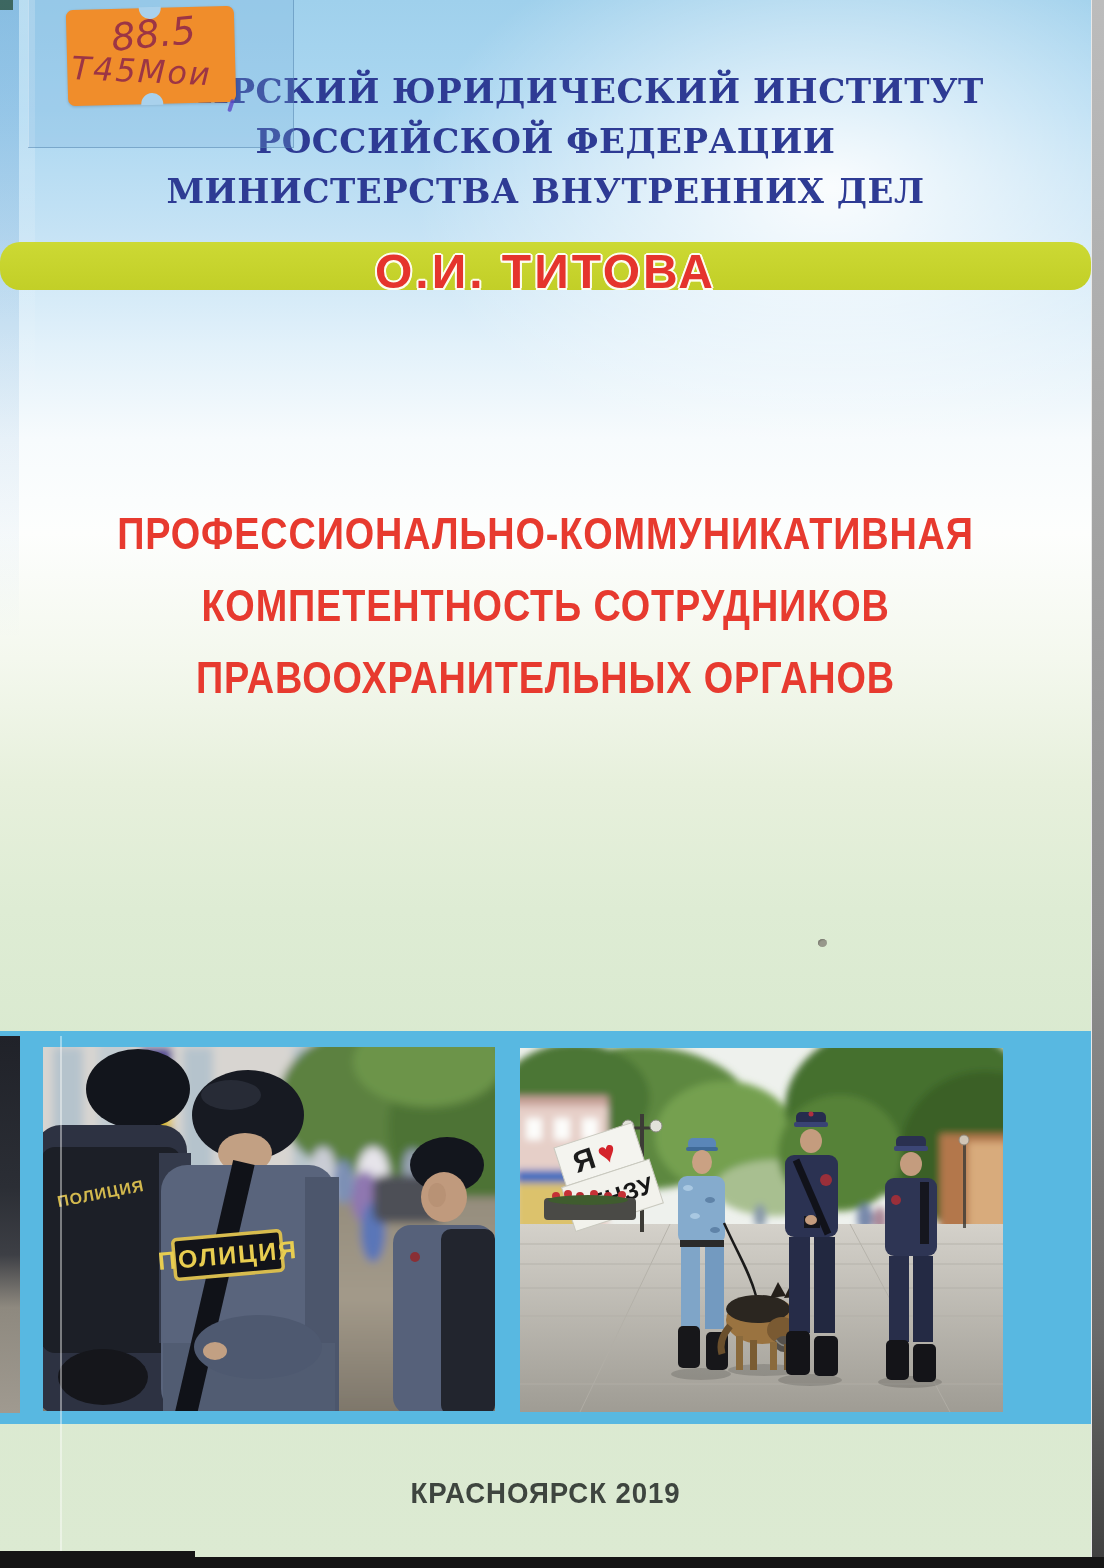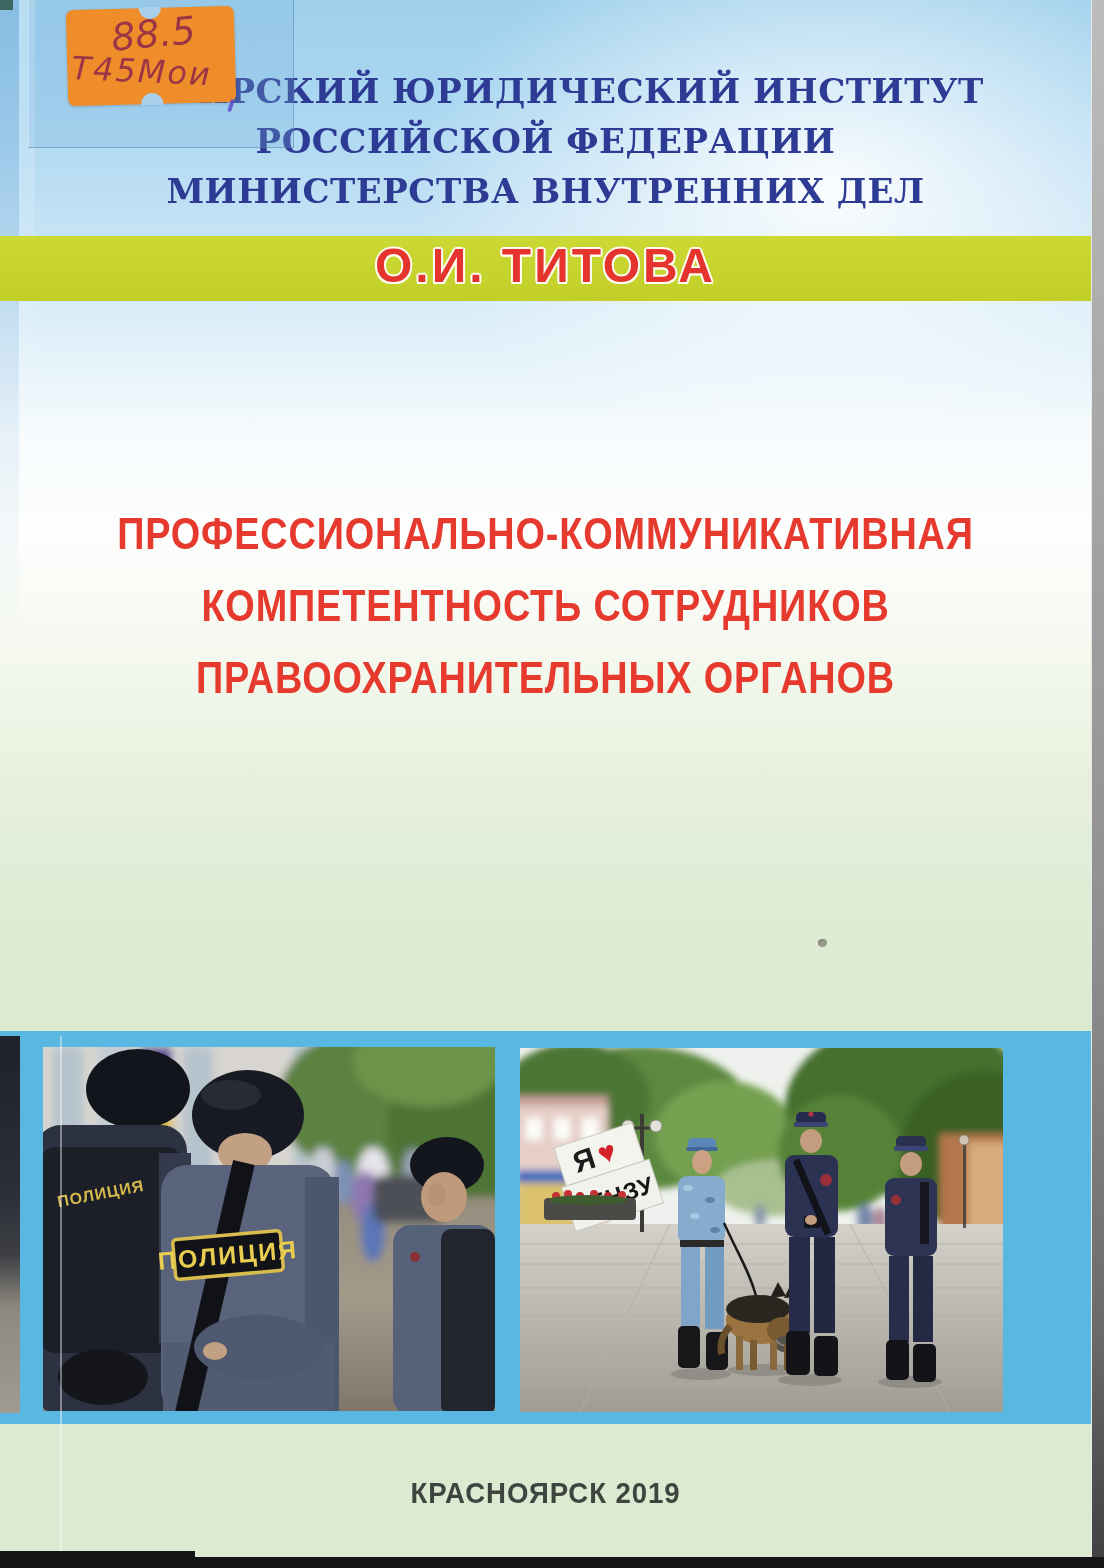--- a/index.html
+++ b/index.html
@@ -32,22 +32,22 @@
   .hand2{position:absolute;left:4px;top:48px;width:260px;
       font-family:"DejaVu Sans",sans-serif;font-style:italic;font-size:32px;
       color:#9c3545;transform:rotate(4deg);letter-spacing:2px;white-space:nowrap;overflow:visible;}
   .pen-mark{position:absolute;left:229px;top:99px;width:4px;height:13px;background:#5a49c8;
       transform:rotate(18deg);border-radius:2px;opacity:.8;}
   
   .institute{position:absolute;left:0;top:66px;width:100%;text-align:center;
       font-family:"DejaVu Serif","Liberation Serif",serif;font-weight:bold;
       font-size:34px;line-height:50px;color:#2e3b94;letter-spacing:.5px;}
   
-  .author-band{position:absolute;left:0;top:236px;width:100%;height:65px;
-      background:linear-gradient(180deg,#ccd934,#c2cf27);}
+  .author-band{position:absolute;left:0;top:242px;width:100%;height:48px;
+      background:linear-gradient(180deg,#ccd934,#c2cf27);border-radius:20px;}
   .author-text{line-height:60px;text-align:center;font-size:48px;font-weight:bold;
       color:#e5342d;letter-spacing:3px;
       text-shadow:-2px 0 0 #fdfdf0,2px 0 0 #fdfdf0,0 -2px 0 #fdfdf0,0 2px 0 #fdfdf0,
         -1.5px -1.5px #fdfdf0,1.5px 1.5px #fdfdf0,-1.5px 1.5px #fdfdf0,1.5px -1.5px #fdfdf0;}
   
   .title{position:absolute;left:0;top:498px;width:100%;text-align:center;
       color:#e73a2f;font-weight:bold;font-size:44px;line-height:72px;}
   .tline{display:block;transform:scaleX(.86);transform-origin:50% 50%;letter-spacing:1px;white-space:nowrap;}
   .speck{position:absolute;left:818px;top:939px;width:9px;height:8px;border-radius:50%;
       background:#98988c;box-shadow:inset 1px 1px 1px #7c7c72;}

